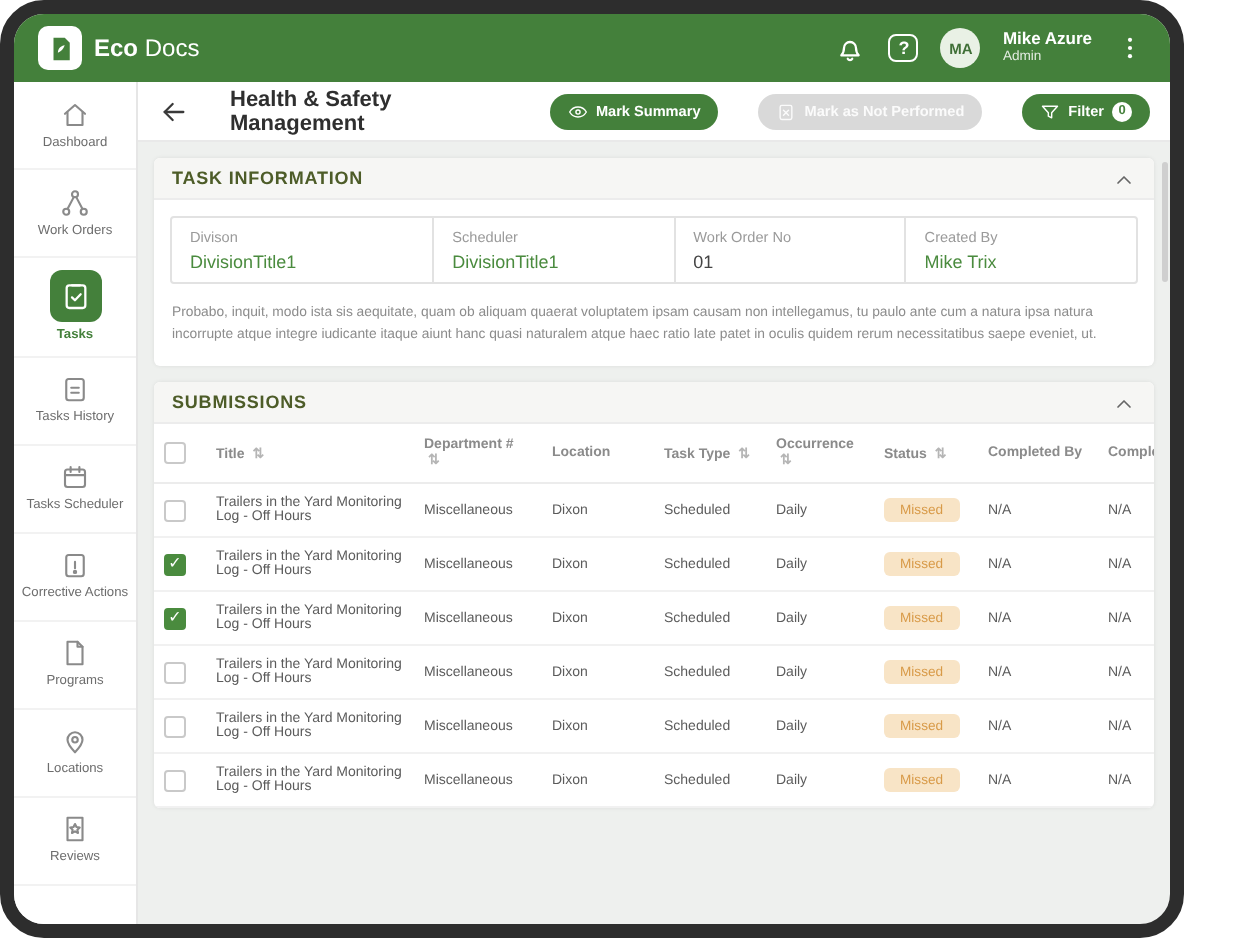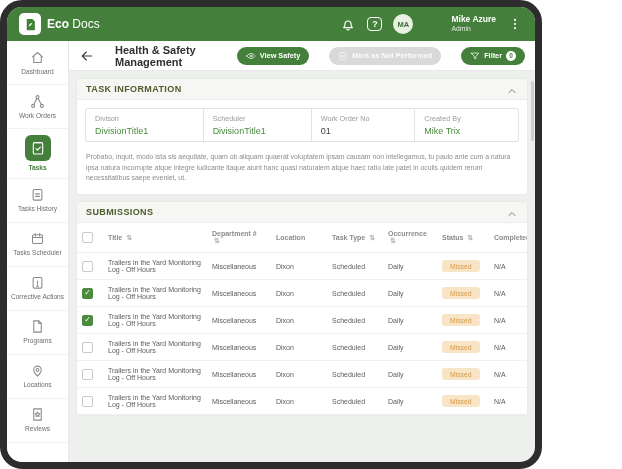--- a/index.html
+++ b/index.html
@@ -1,29 +1,29 @@
 <!DOCTYPE html>
 <html><head>
 <meta charset="utf-8">
 <style>
   * { margin:0; padding:0; box-sizing:border-box; }
   html,body { width:622px; height:469px; background:#fff; font-family:"Liberation Sans", sans-serif; }
-  .frame { position:absolute; inset:0; width:542px; height:469px; border:7px solid #2d2d2d; border-radius:22px; overflow:hidden; background:#eef0ee; }
+  .frame { position:absolute; inset:0; width:592px; height:469px; border:7px solid #2d2d2d; border-radius:22px; overflow:hidden; background:#eef0ee; }
 
   
   .topbar { height:34px; background:#44803b; display:flex; align-items:center; justify-content:space-between; padding:0 12px; }
   .brand { display:flex; align-items:center; gap:6px; }
   .logo-tile { width:22px; height:22px; background:#fff; border-radius:5px; display:flex; align-items:center; justify-content:center; }
   .brand-text { color:#fff; font-size:12px; }
   .brand-text b { font-weight:bold; }
   .top-right { display:flex; align-items:center; gap:11px; color:#fff; }
   .top-icon { width:16px; height:16px; display:flex; align-items:center; justify-content:center; cursor:pointer; }
   .help-box { width:15px; height:14px; border:1.3px solid #fff; border-radius:4px; font-size:9px; font-weight:bold; display:flex; align-items:center; justify-content:center; }
   .avatar { width:20px; height:20px; border-radius:50%; background:#e9f1e5; color:#3f6f36; font-size:7.5px; font-weight:bold; display:flex; align-items:center; justify-content:center; }
-  .user-meta { line-height:1.15;margin-left:27px; }
+  .user-meta { line-height:1.15; }
   .user-name { font-size:8.5px; font-weight:bold; color:#fff; }
   .user-role { font-size:6.8px; color:rgba(255,255,255,.85); }
 
   
   .body-wrap { display:flex; height:421px; }
   .sidebar { width:62px; background:#fff; border-right:1px solid #e6e6e6; overflow:hidden; }
   .side-item { display:flex; flex-direction:column; align-items:center; justify-content:center; gap:3px; padding:6px 2px; border-bottom:1px solid #f2f2f2; cursor:pointer; min-height:44px; }
   .side-item .ic { color:#8a8a8a; width:15px; height:15px; display:flex; }
   .side-item .lbl { font-size:6.6px; color:#6d6d6d; text-align:center; line-height:1.2; }
   .side-item.active .ic { color:#fff; background:#44803b; width:26px; height:26px; border-radius:6px; padding:5px; }
@@ -211,21 +211,21 @@
               <path d="M19 12H5"></path>
               <path d="M11 6l-6 6 6 6"></path>
             </svg>
         </span>
         <span class="page-title">Health &amp; Safety Management</span>
         <span class="btn btn-green">
           <svg class="i" viewBox="0 0 24 24" style="stroke:#fff;">
               <path d="M2 12s3.5-6 10-6 10 6 10 6-3.5 6-10 6S2 12 2 12z"></path>
               <circle cx="12" cy="12" r="2.5"></circle>
             </svg>
-          <span>View Safety</span>
+          <span>Mark Summary</span>
         </span>
         <span class="btn btn-disabled">
           <svg class="i" viewBox="0 0 24 24" style="stroke:#fbfbfb;">
               <rect x="5" y="4" width="14" height="17" rx="2"></rect>
               <path d="M9 10l6 6M15 10l-6 6"></path>
             </svg>
           <span>Mark as Not Performed</span>
         </span>
         <span class="btn btn-green">
           <svg class="i" viewBox="0 0 24 24" style="stroke:#fff;">

